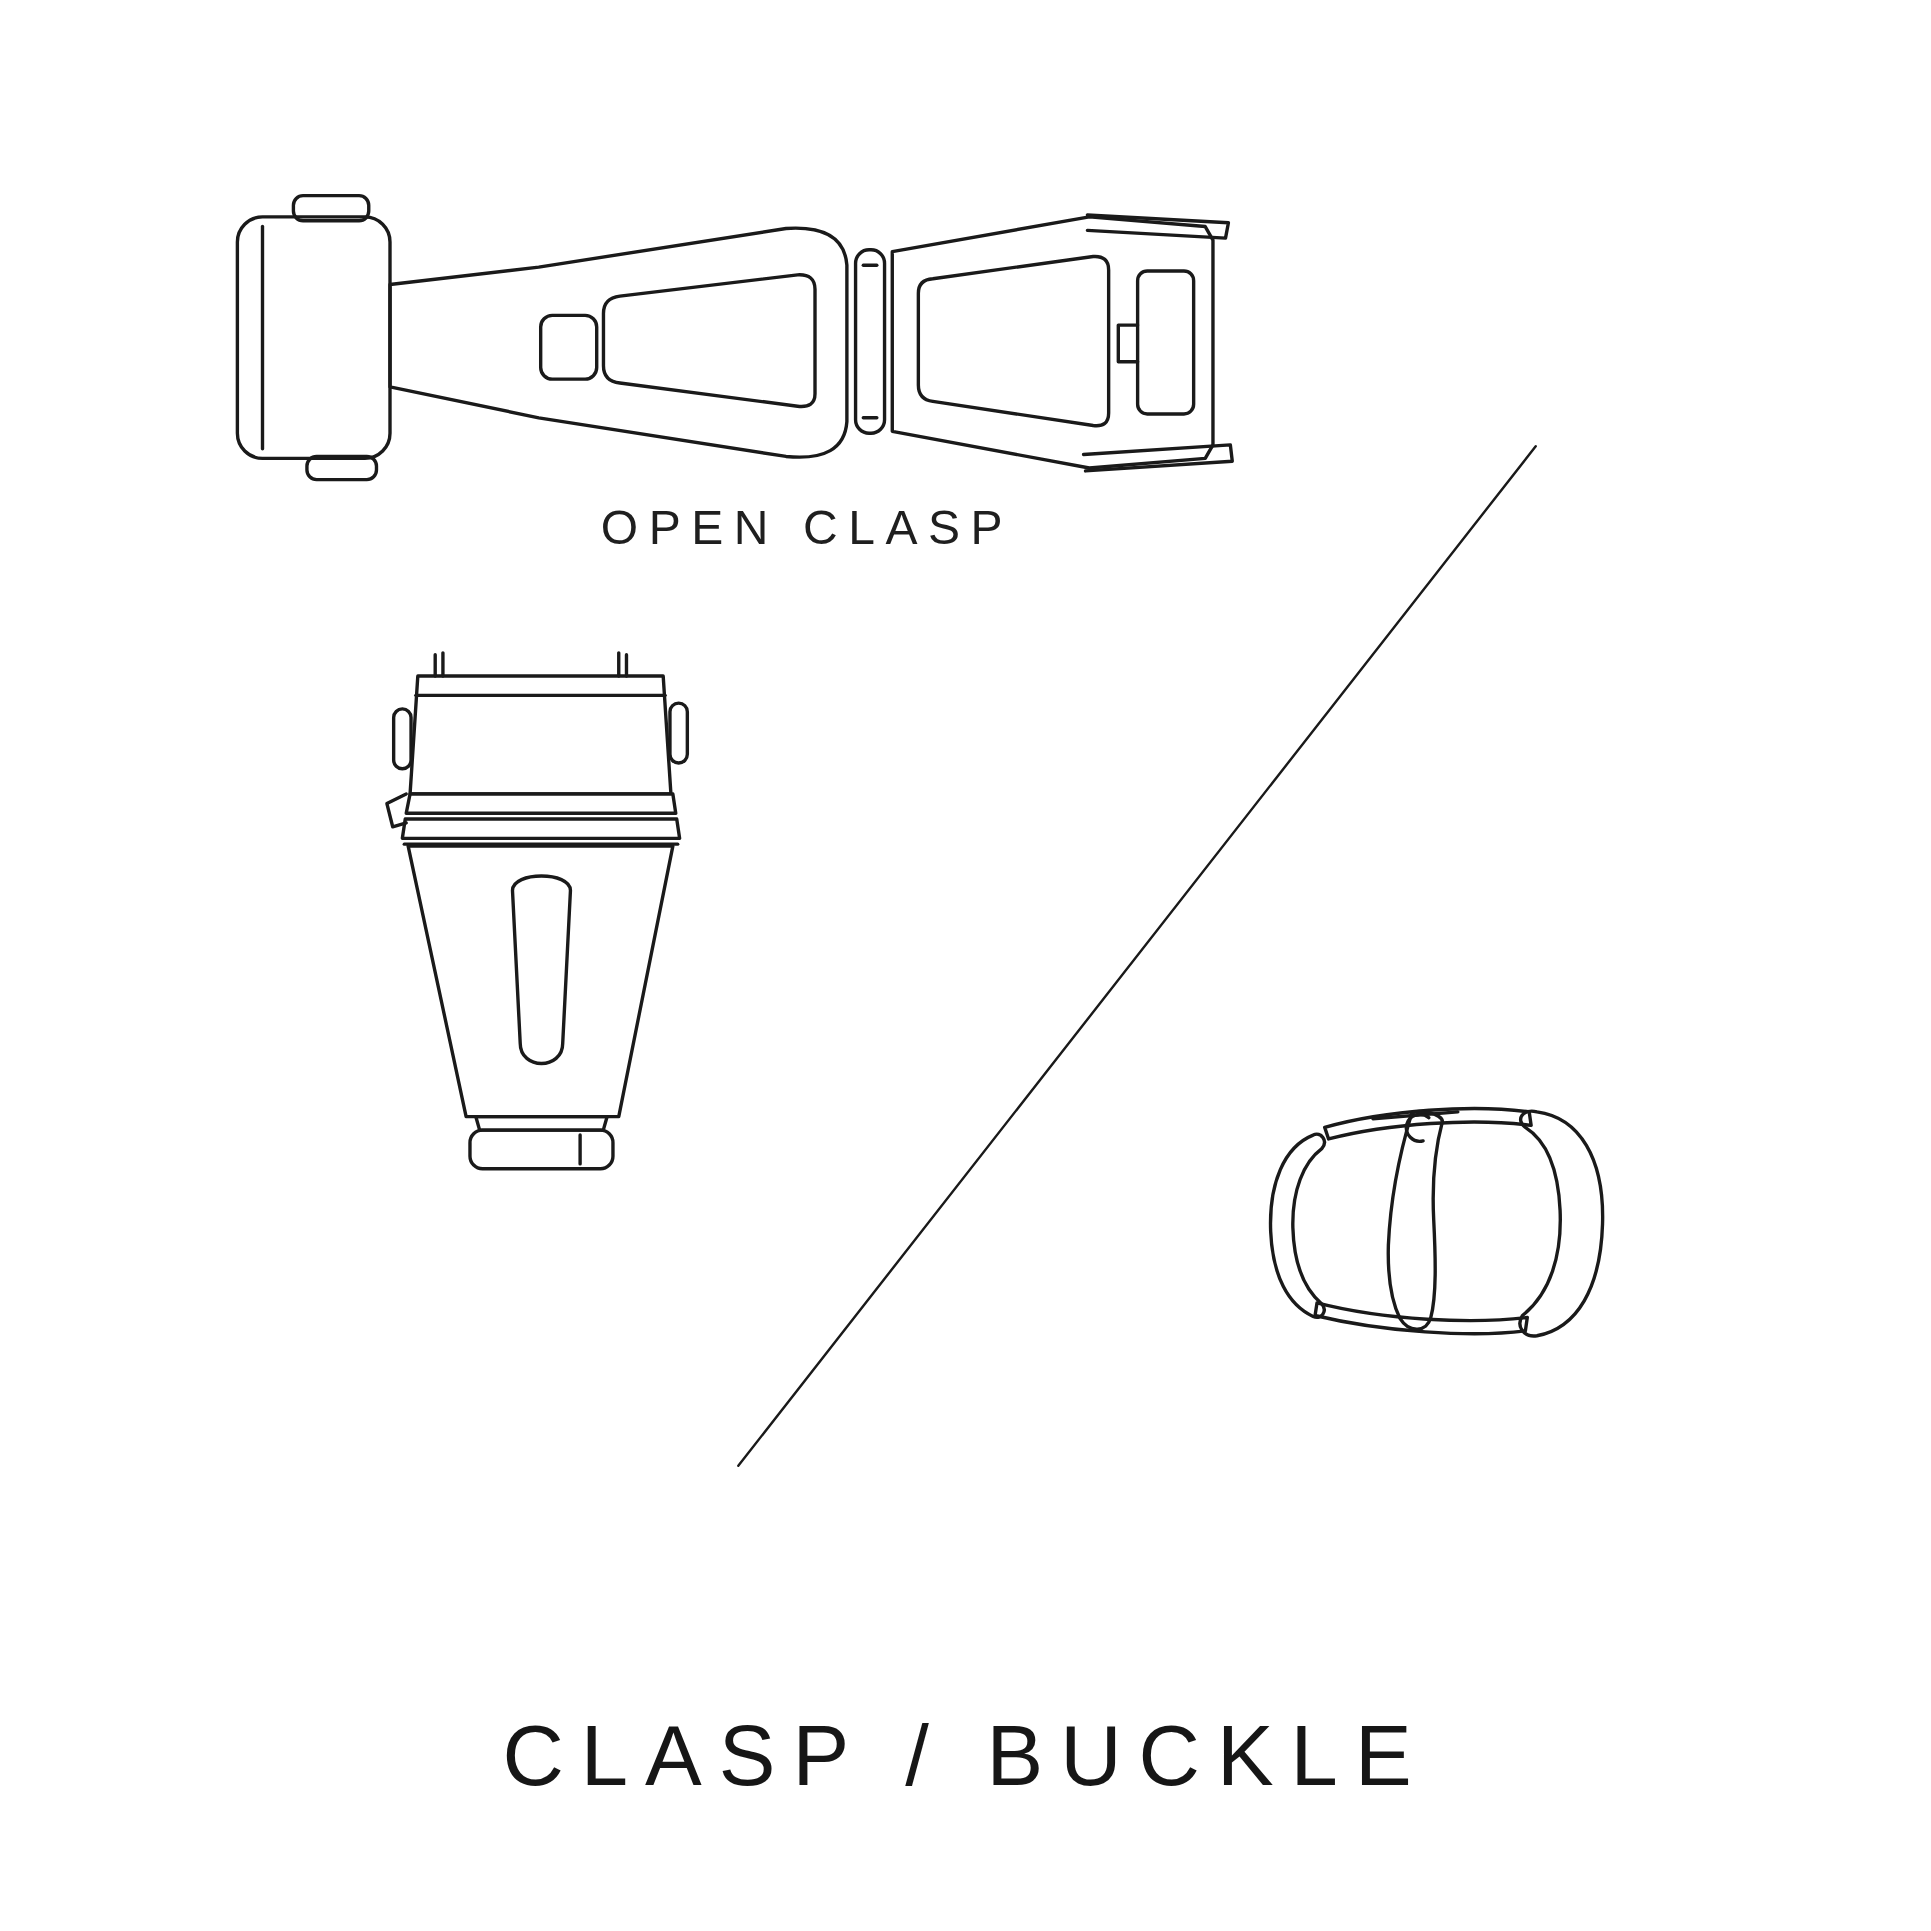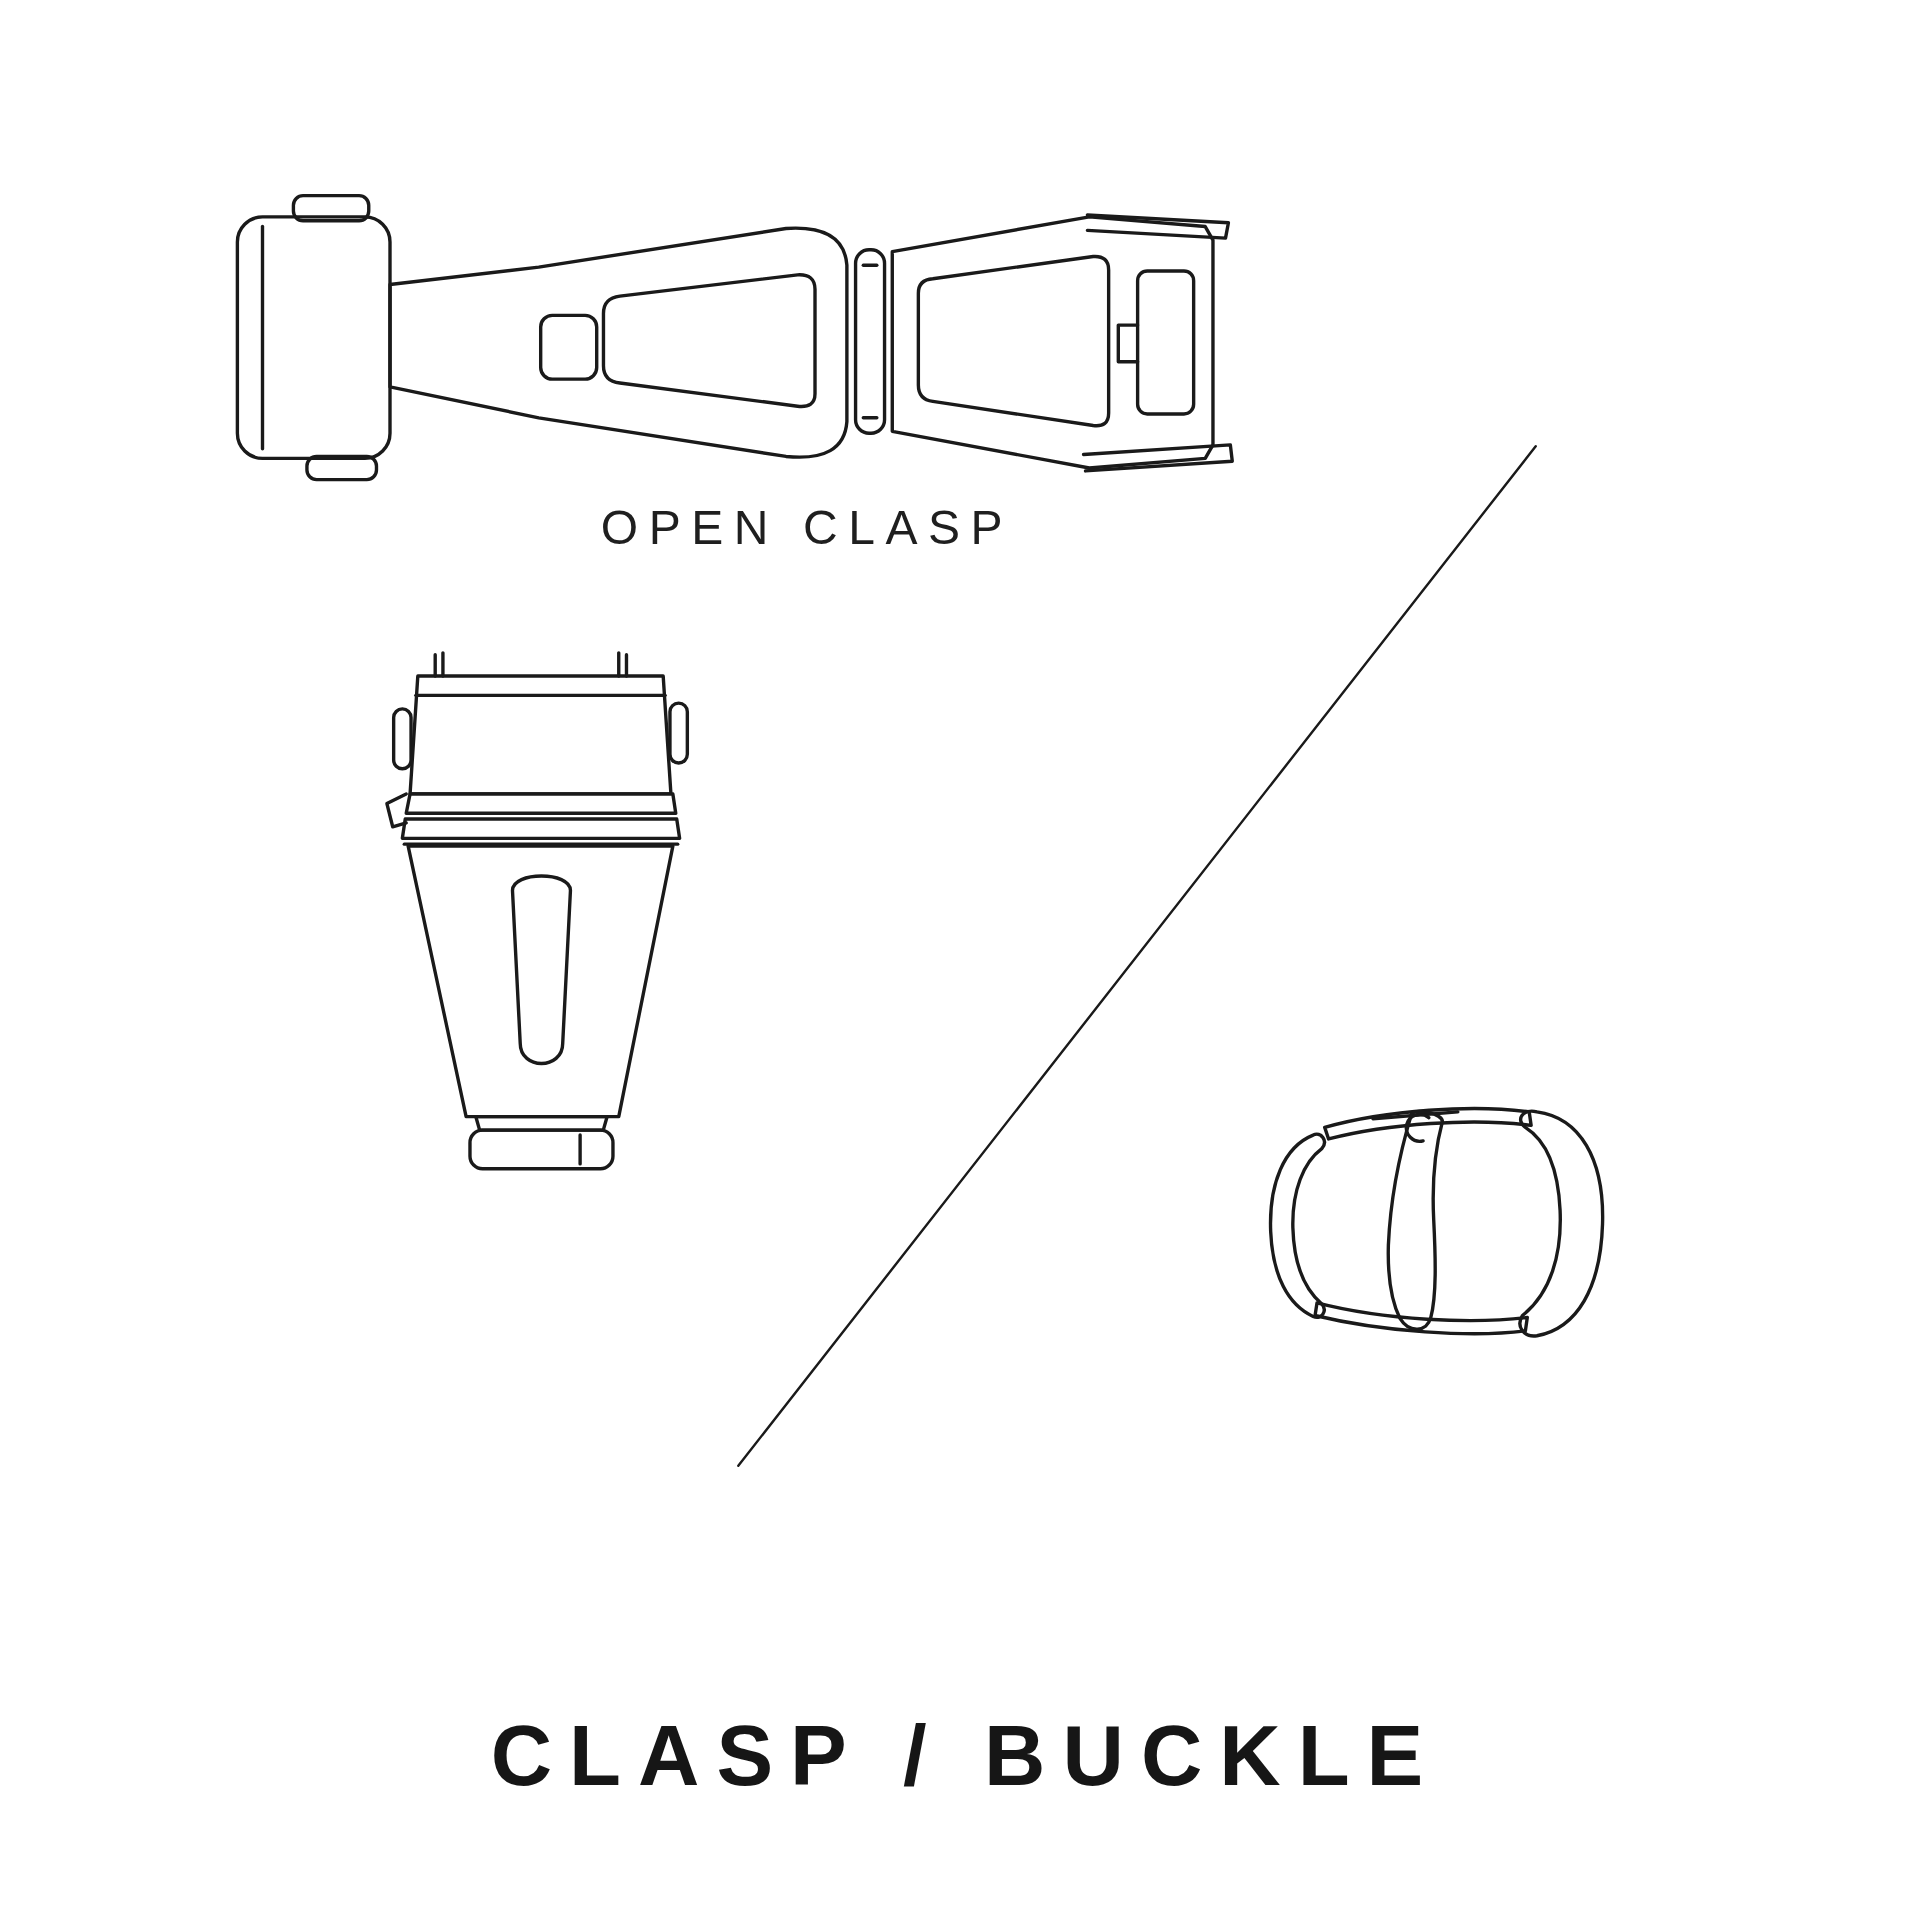--- a/index.html
+++ b/index.html
@@ -25,21 +25,21 @@
     font-size: 48px;
     font-weight: 400;
     letter-spacing: 0.22em;
     white-space: nowrap;
   }
   .title {
     position: absolute;
     text-align: center;
     color: #161616;
     font-size: 85px;
-    font-weight: 700;
+    font-weight: 400;
     letter-spacing: 0.20em;
     white-space: nowrap;
   }
   svg .ink {
     stroke: #1a1a1a;
     stroke-width: 3.5;
     fill: none;
     stroke-linejoin: round;
     stroke-linecap: round;
   }

